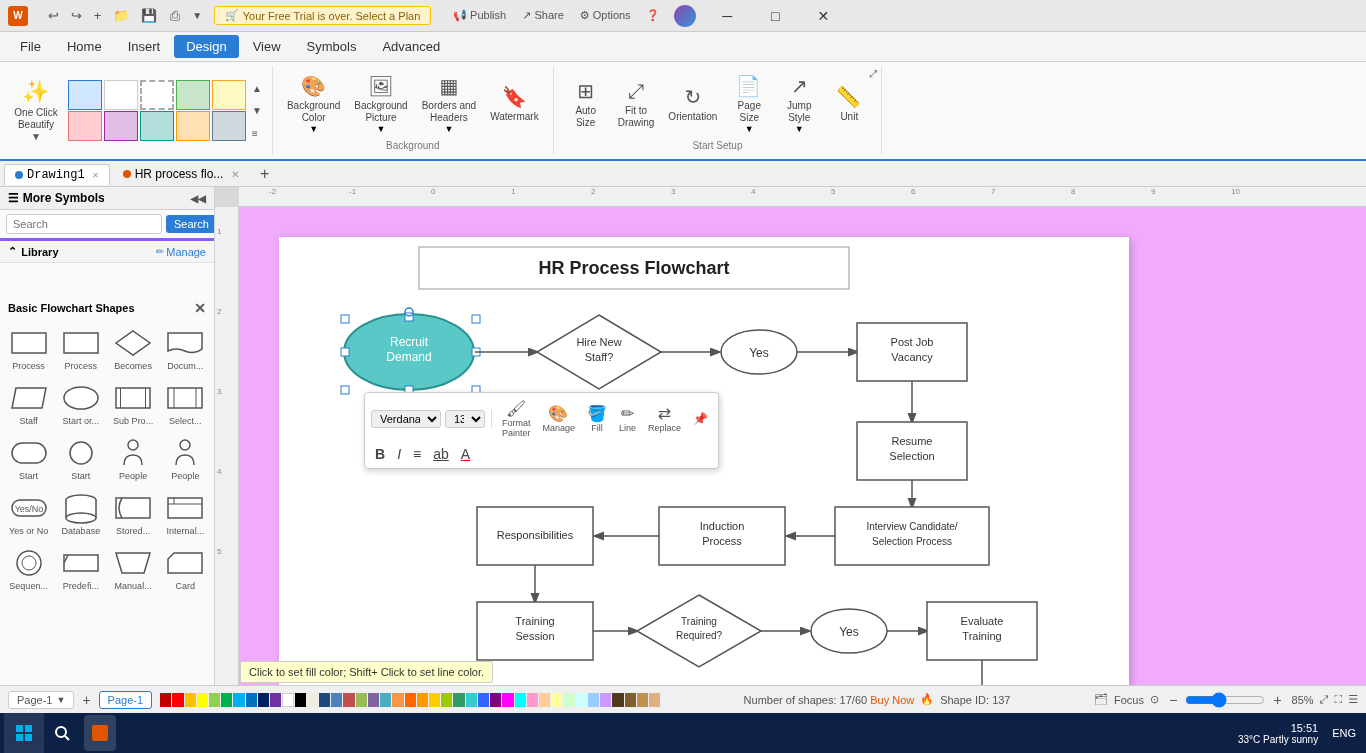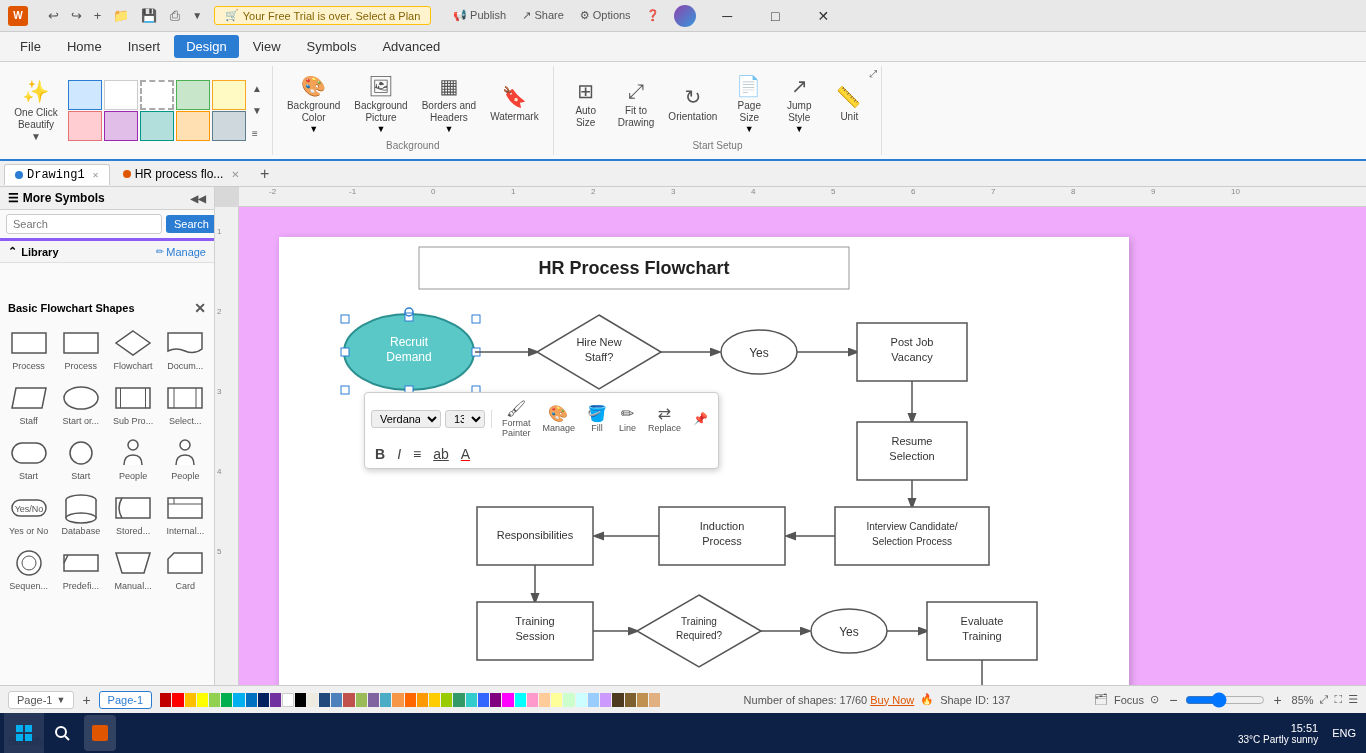--- a/index.html
+++ b/index.html
@@ -499,21 +499,21 @@
             </div>
           <div class="shape-label">Process</div>
         </div>
 
         <div class="shape-item">
           <div class="shape-icon">
               <svg width="38" height="28">
                 <polygon points="19,2 36,14 19,26 2,14" fill="white" stroke="#555" stroke-width="1.5"></polygon>
               </svg>
             </div>
-          <div class="shape-label">Flowchart</div>
+          <div class="shape-label">Becomes</div>
         </div>
 
         <div class="shape-item">
           <div class="shape-icon">
               <svg width="38" height="28">
                 <path d="M2,4 h34 v16 Q28,26 19,22 Q10,18 2,22 Z" fill="white" stroke="#555" stroke-width="1.5"></path>
               </svg>
             </div>
           <div class="shape-label">Docum...</div>
         </div>
@@ -924,24 +924,28 @@
     <div class="color-swatch" style="background:#ccffff;"></div>
     <div class="color-swatch" style="background:#99ccff;"></div>
     <div class="color-swatch" style="background:#cc99ff;"></div>
 
     <div class="color-swatch" style="background:#4e3b1f;"></div>
     <div class="color-swatch" style="background:#7e6030;"></div>
     <div class="color-swatch" style="background:#c09050;"></div>
     <div class="color-swatch" style="background:#e0b080;"></div>
   </div>
 
+  <div class="tooltip-box" style="position:absolute;bottom:30px;left:240px;font-size:11px;">
+    <span>Click to set fill color;
+Shift+ Click to set line color.</span>
+  </div>
   <div class="status-mid">
     <span>Number of shapes: 17/60</span>
     &nbsp;
-    <span style="color:#e05500;cursor:pointer;text-decoration:underline;">Buy Now</span>
+    <span style="color:#e05500;cursor:pointer;">Buy Now</span>
     &nbsp; 🔥 &nbsp;
     <span>Shape ID: 137</span>
   </div>
   <div class="status-right">
     <span>🗂</span>
     <span>Focus</span>
     <span>⊙</span>
     <div class="zoom-controls">
       <span class="zoom-btn">−</span>
       <input type="range" min="10" max="200" value="85" style="width: 80px;">

